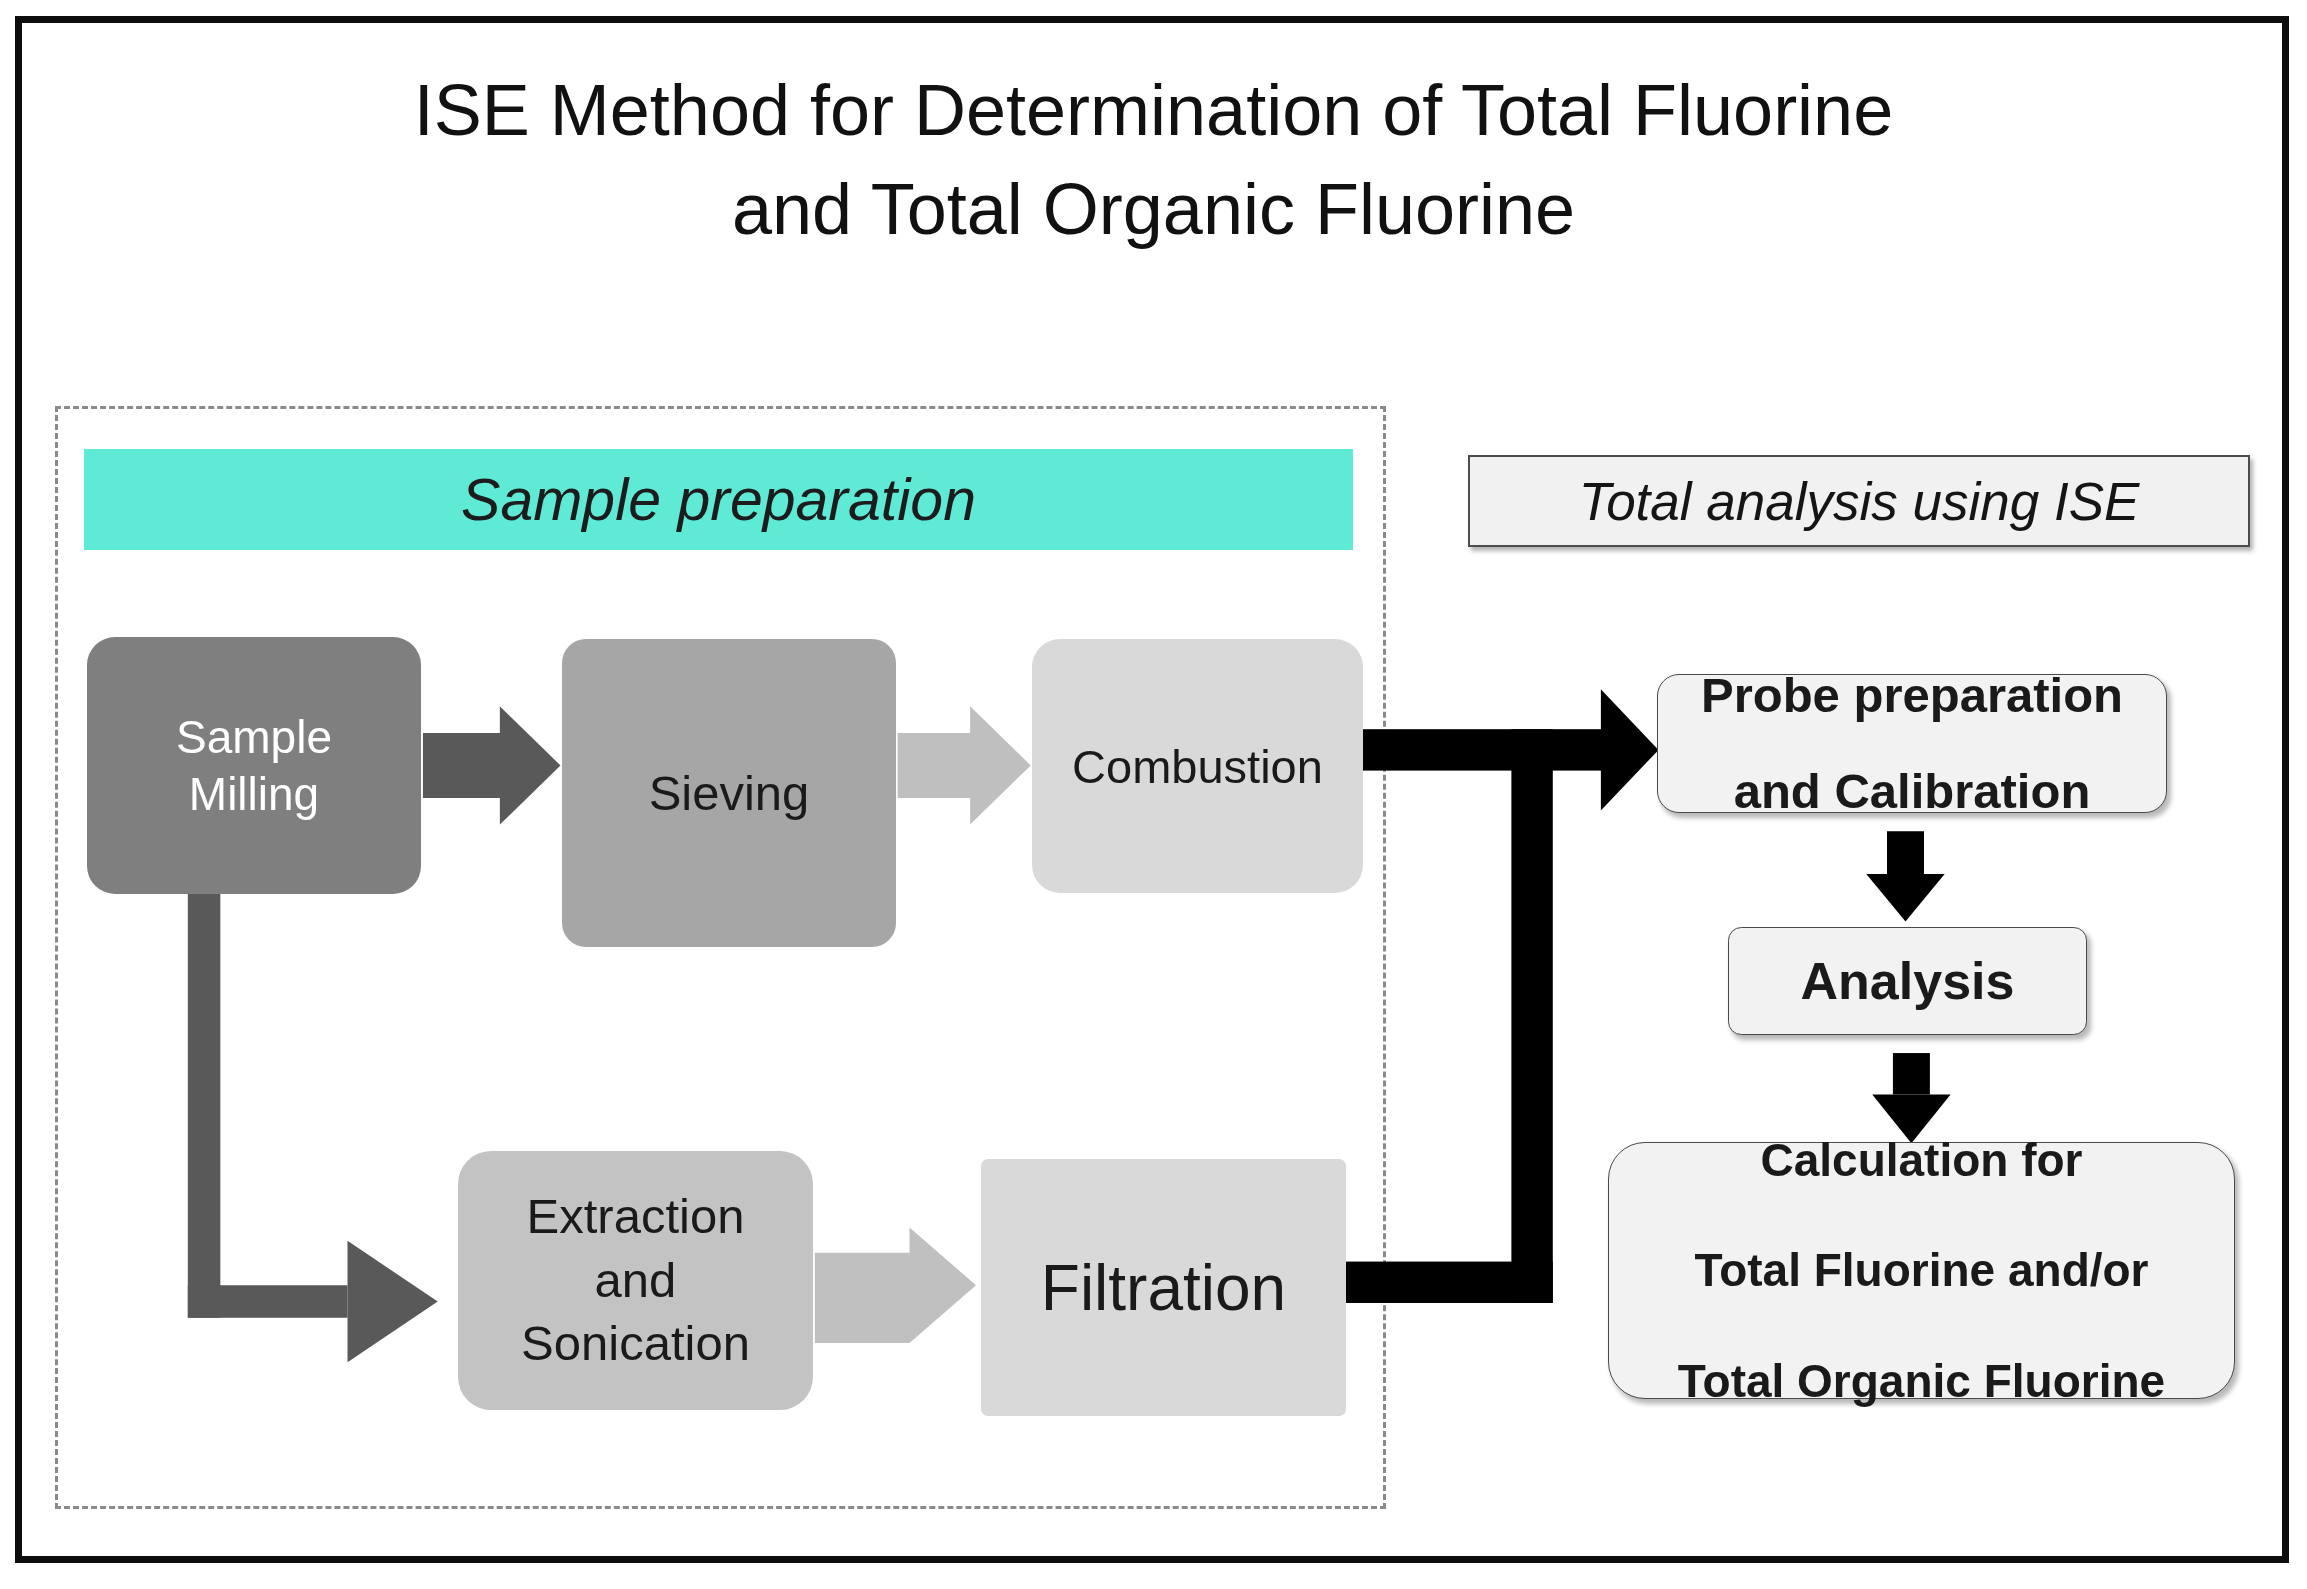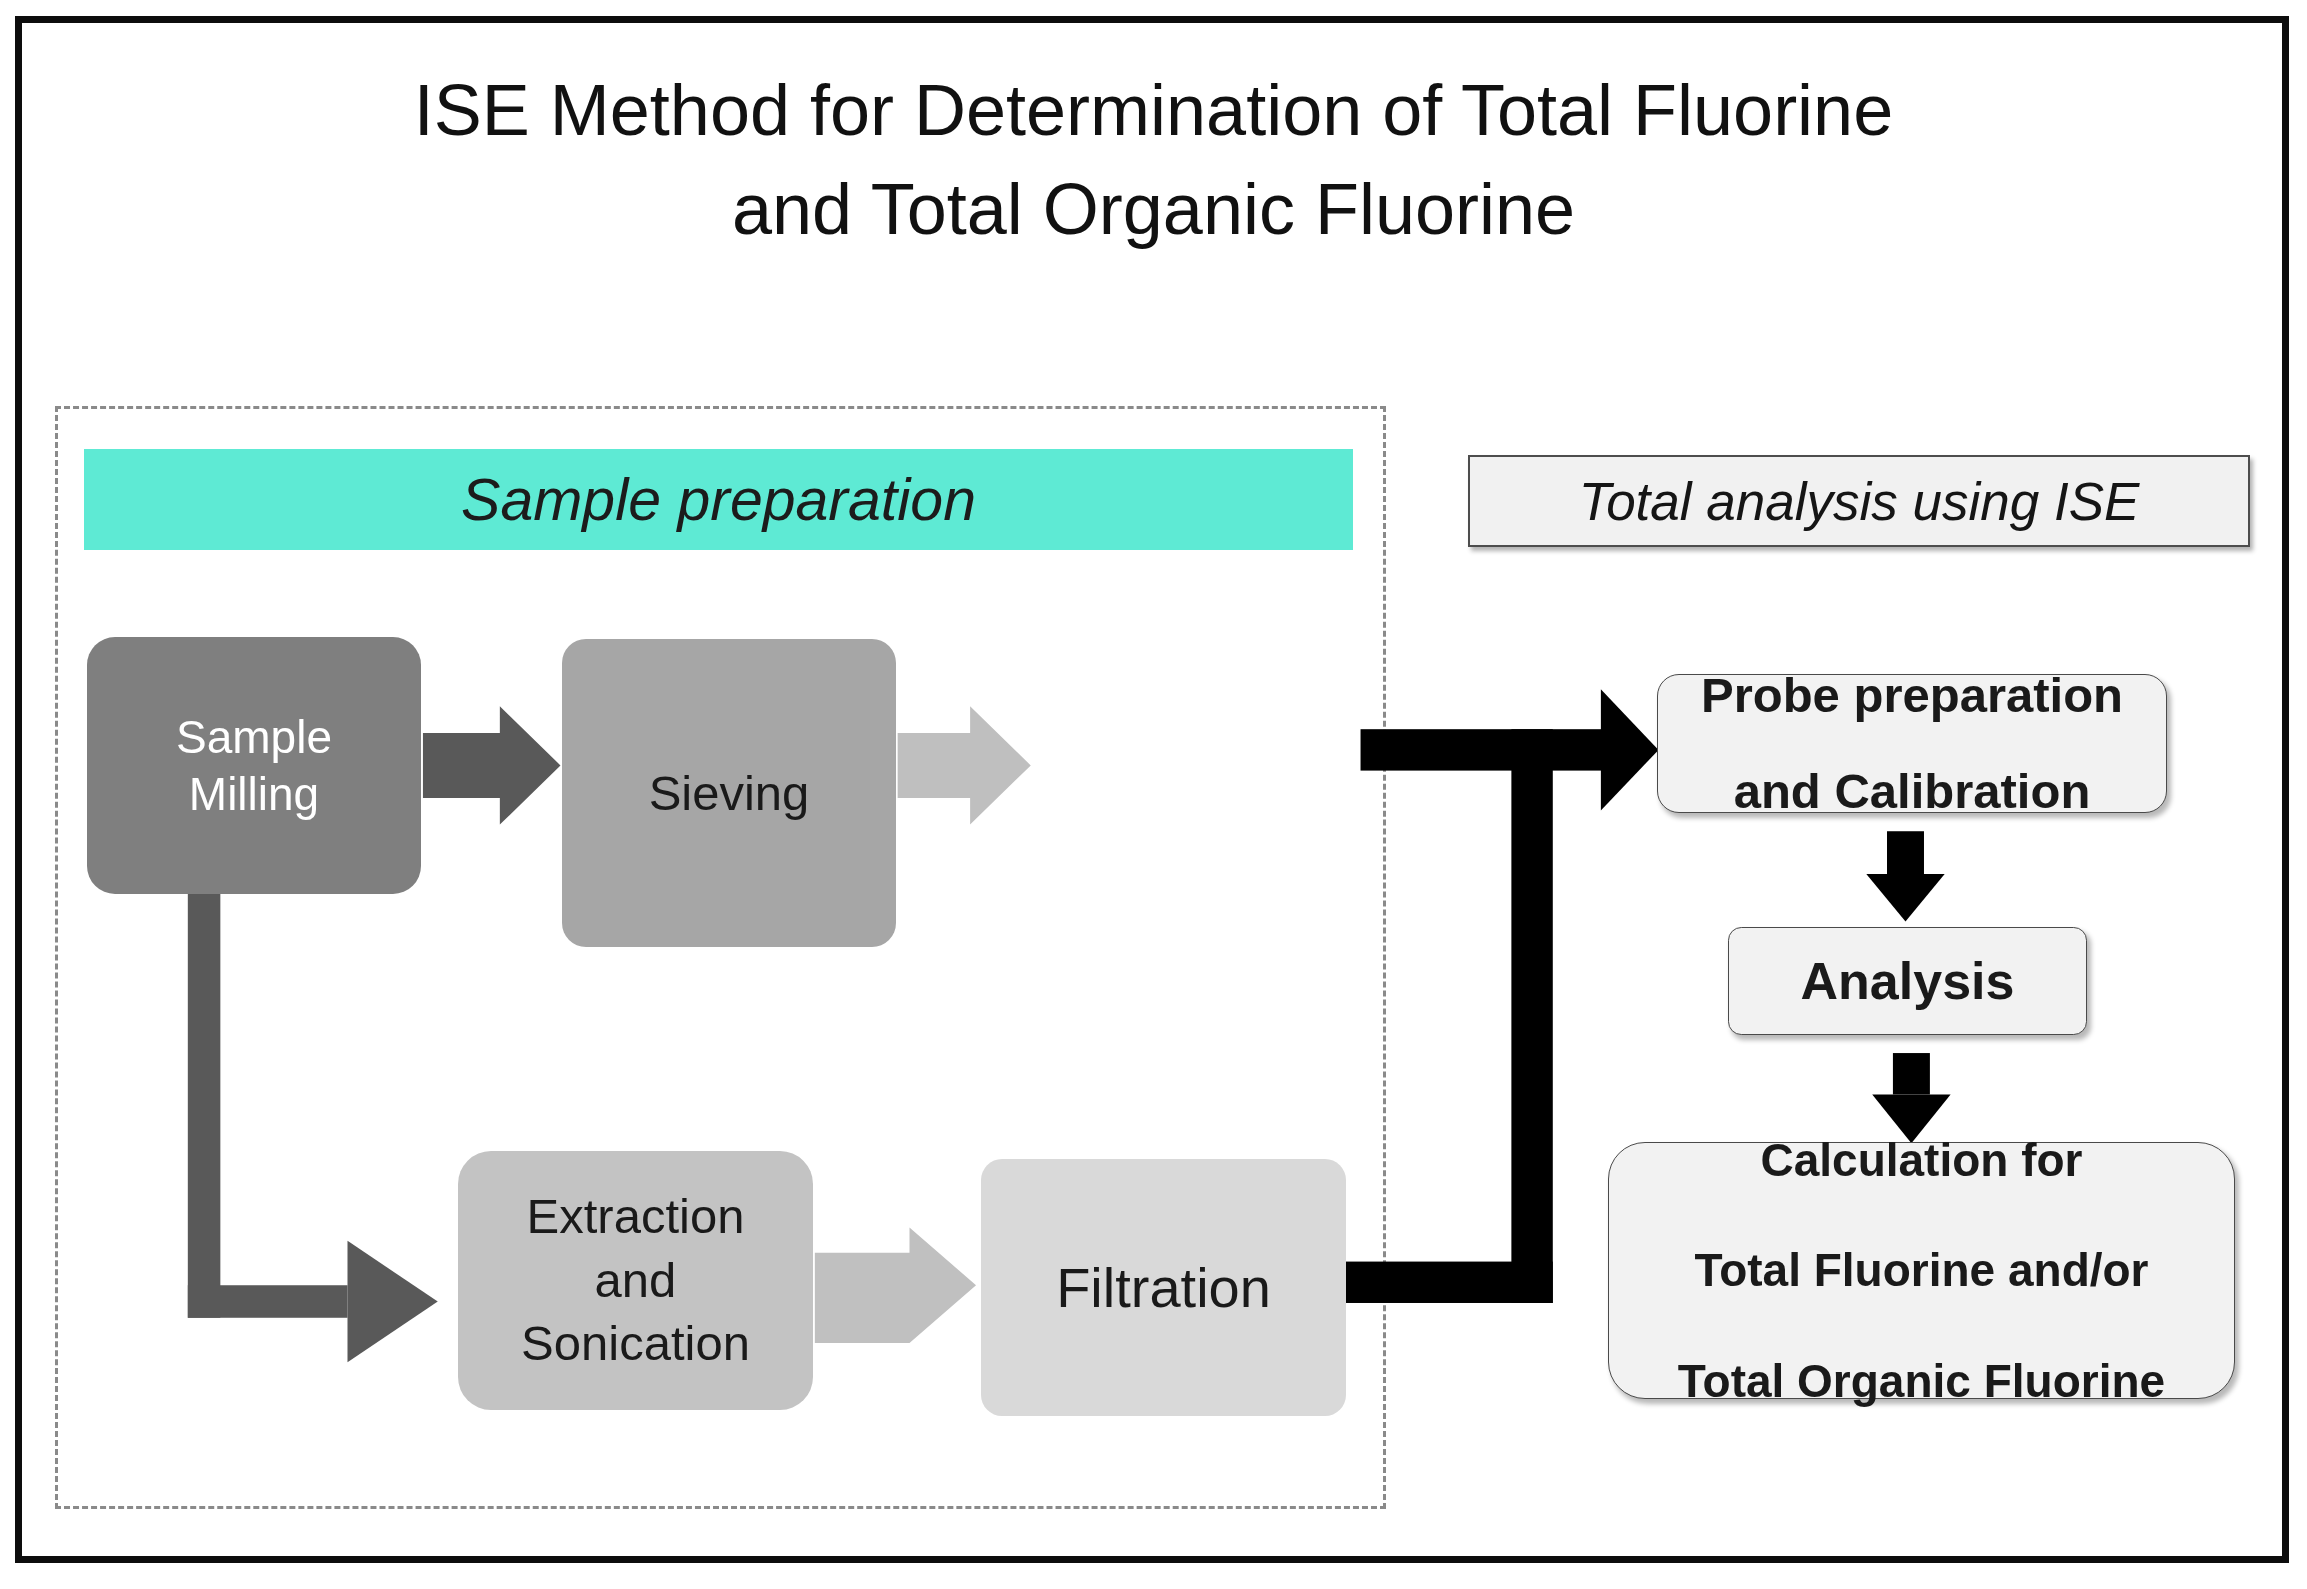--- a/index.html
+++ b/index.html
@@ -89,22 +89,22 @@
     background: #d9d9d9; border-radius: 28px;
     font-size: 47px;
   }
   .box-extraction {
     left: 458px; top: 1151px; width: 355px; height: 259px;
     background: #c3c3c3; border-radius: 33px;
     font-size: 49px; line-height: 1.3;
   }
   .box-filtration {
     left: 981px; top: 1159px; width: 365px; height: 257px;
-    background: #d9d9d9; border-radius: 21px;
-    font-size: 56px;
+    background: #d9d9d9; border-radius: 7px;
+    font-size: 64px;
   }
   .pbox {
     background: #f2f2f2;
     border: 1.5px solid #4a4a4a;
     box-shadow: 3.7px 4.4px 5.2px rgba(0,0,0,0.28);
     font-weight: bold;
     gap: 36px;
   }
   .box-probe {
     left: 1657px; top: 674px; width: 510px; height: 139px;
@@ -175,20 +175,23 @@
 
   <div class="box box-milling">
     <div>Sample</div>
     <div>Milling</div>
   </div>
 
   <div class="box box-sieving">
     <div>Sieving</div>
   </div>
 
+  <div class="box box-combustion">
+    <div>Combustion</div>
+  </div>
 
   <div class="box box-extraction">
     <div>Extraction</div>
     <div>and</div>
     <div>Sonication</div>
   </div>
 
   <div class="box box-filtration">
     <div>Filtration</div>
   </div>

